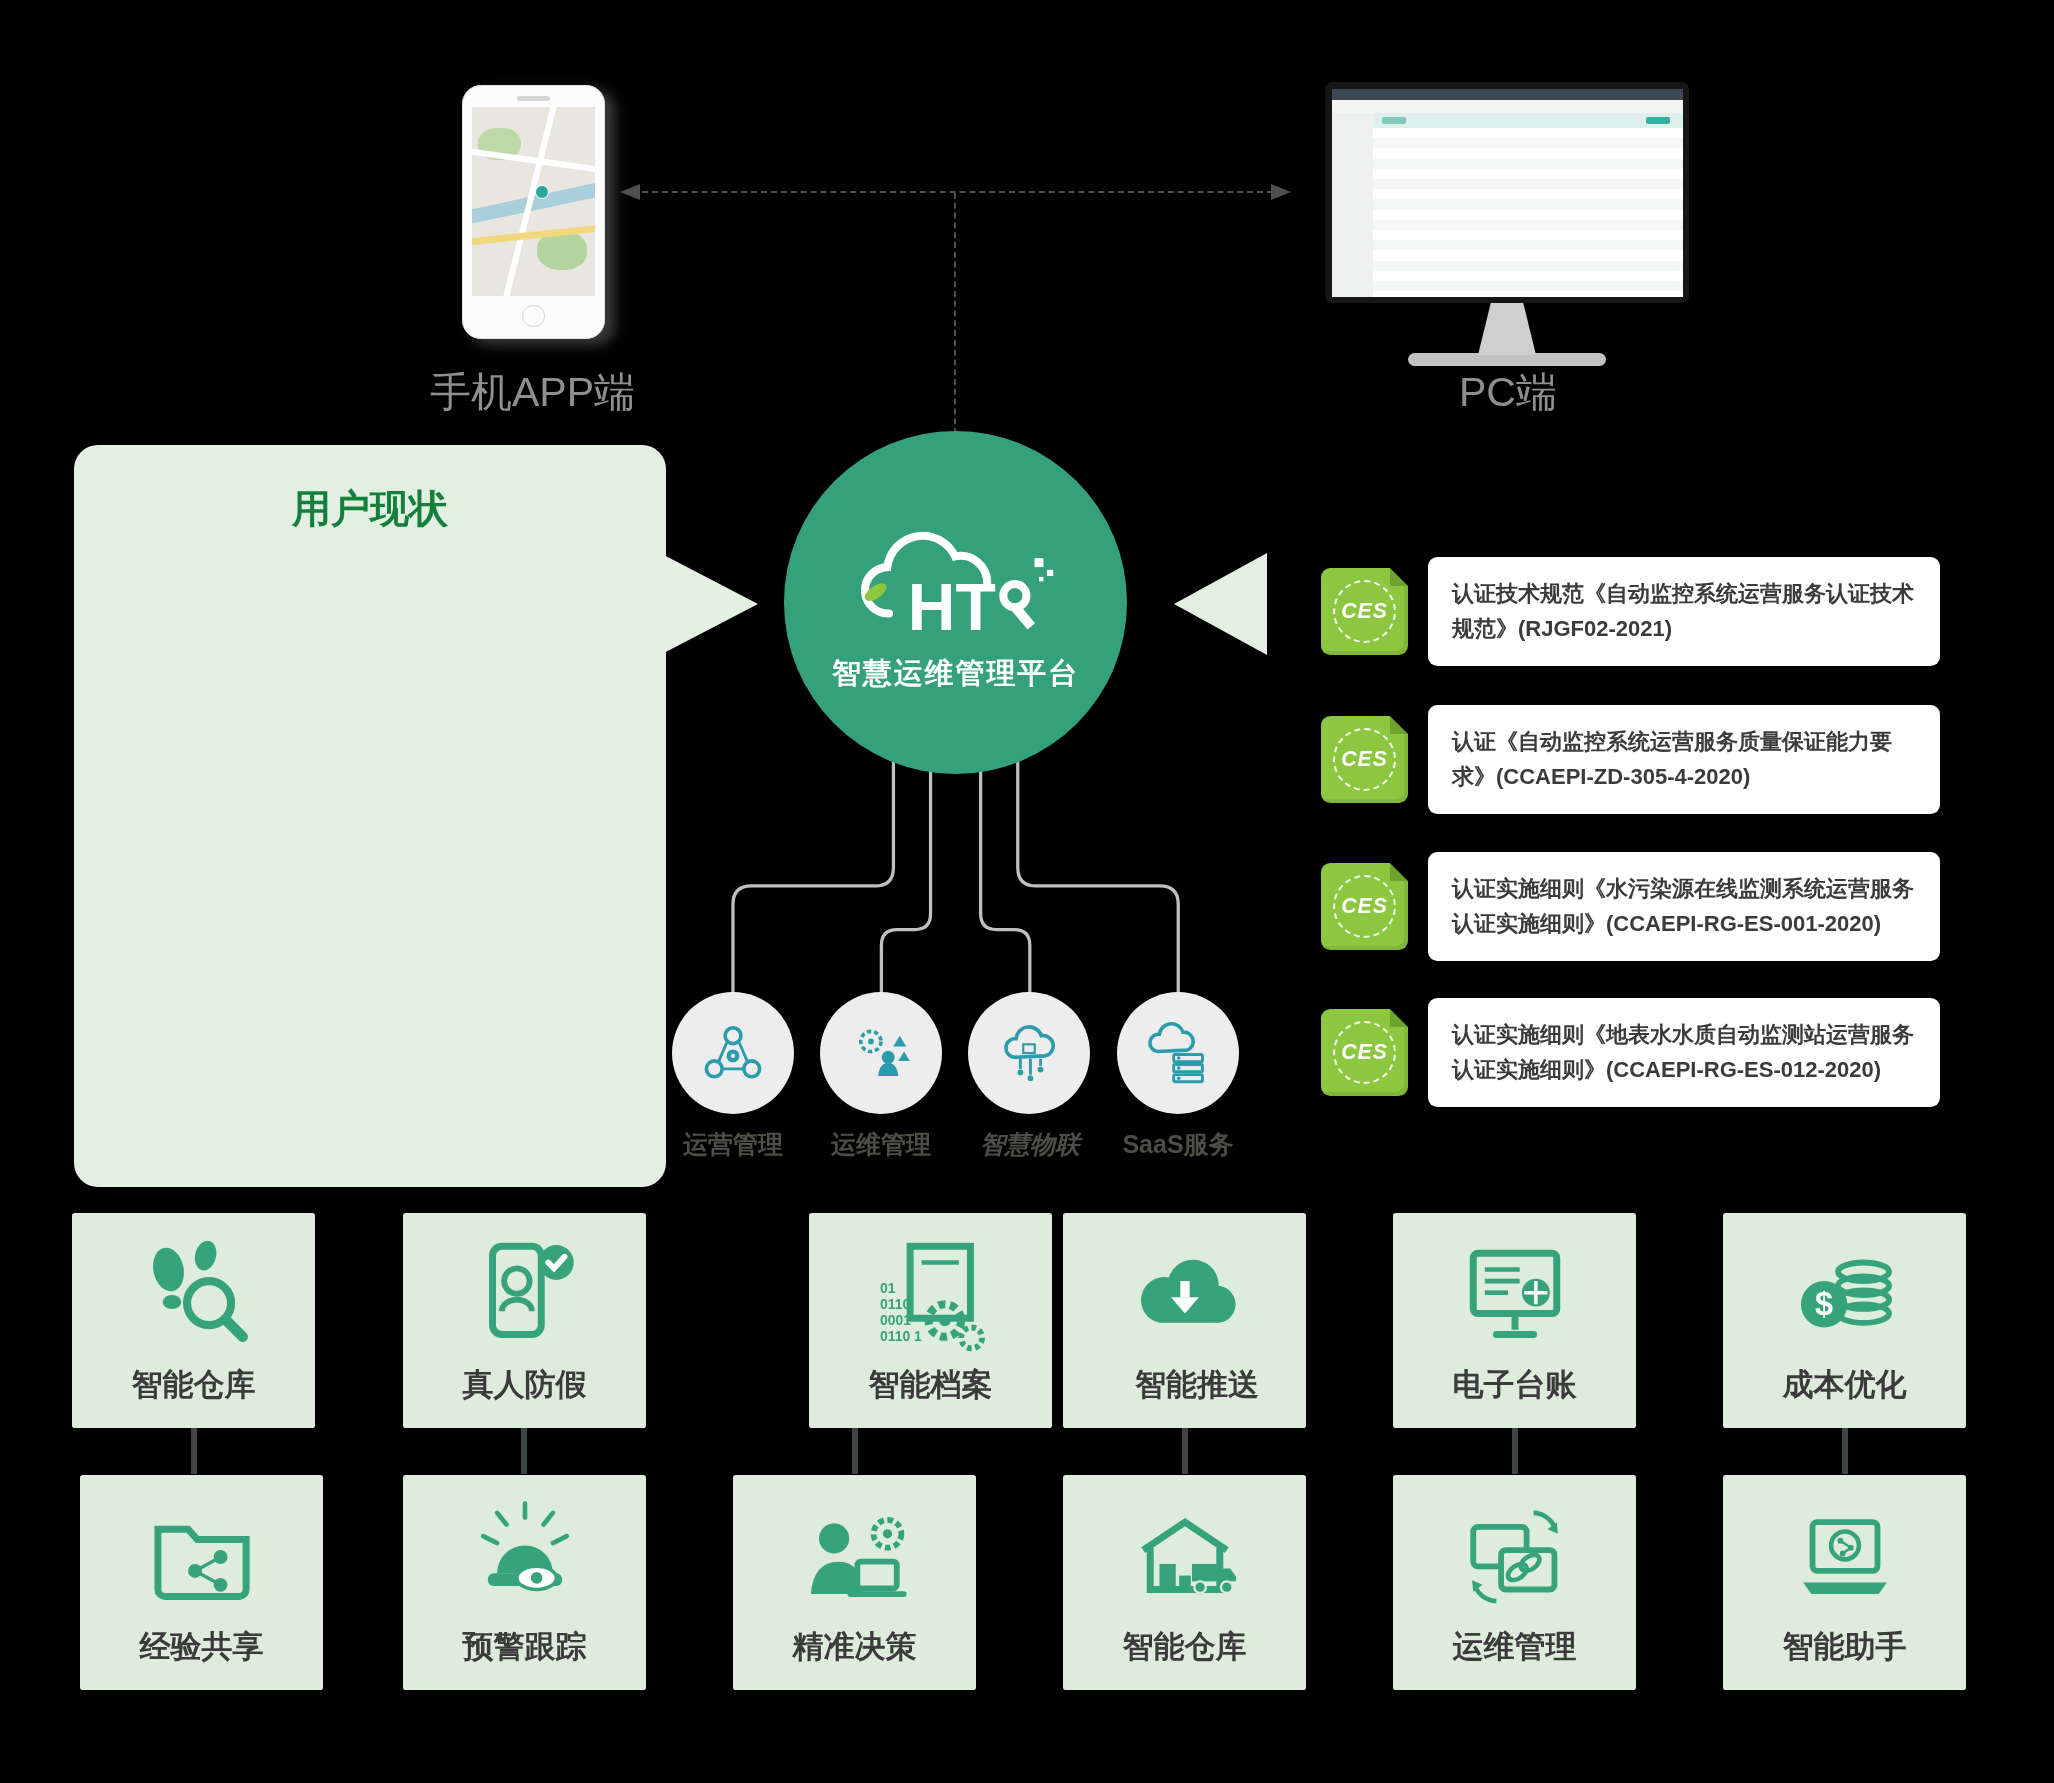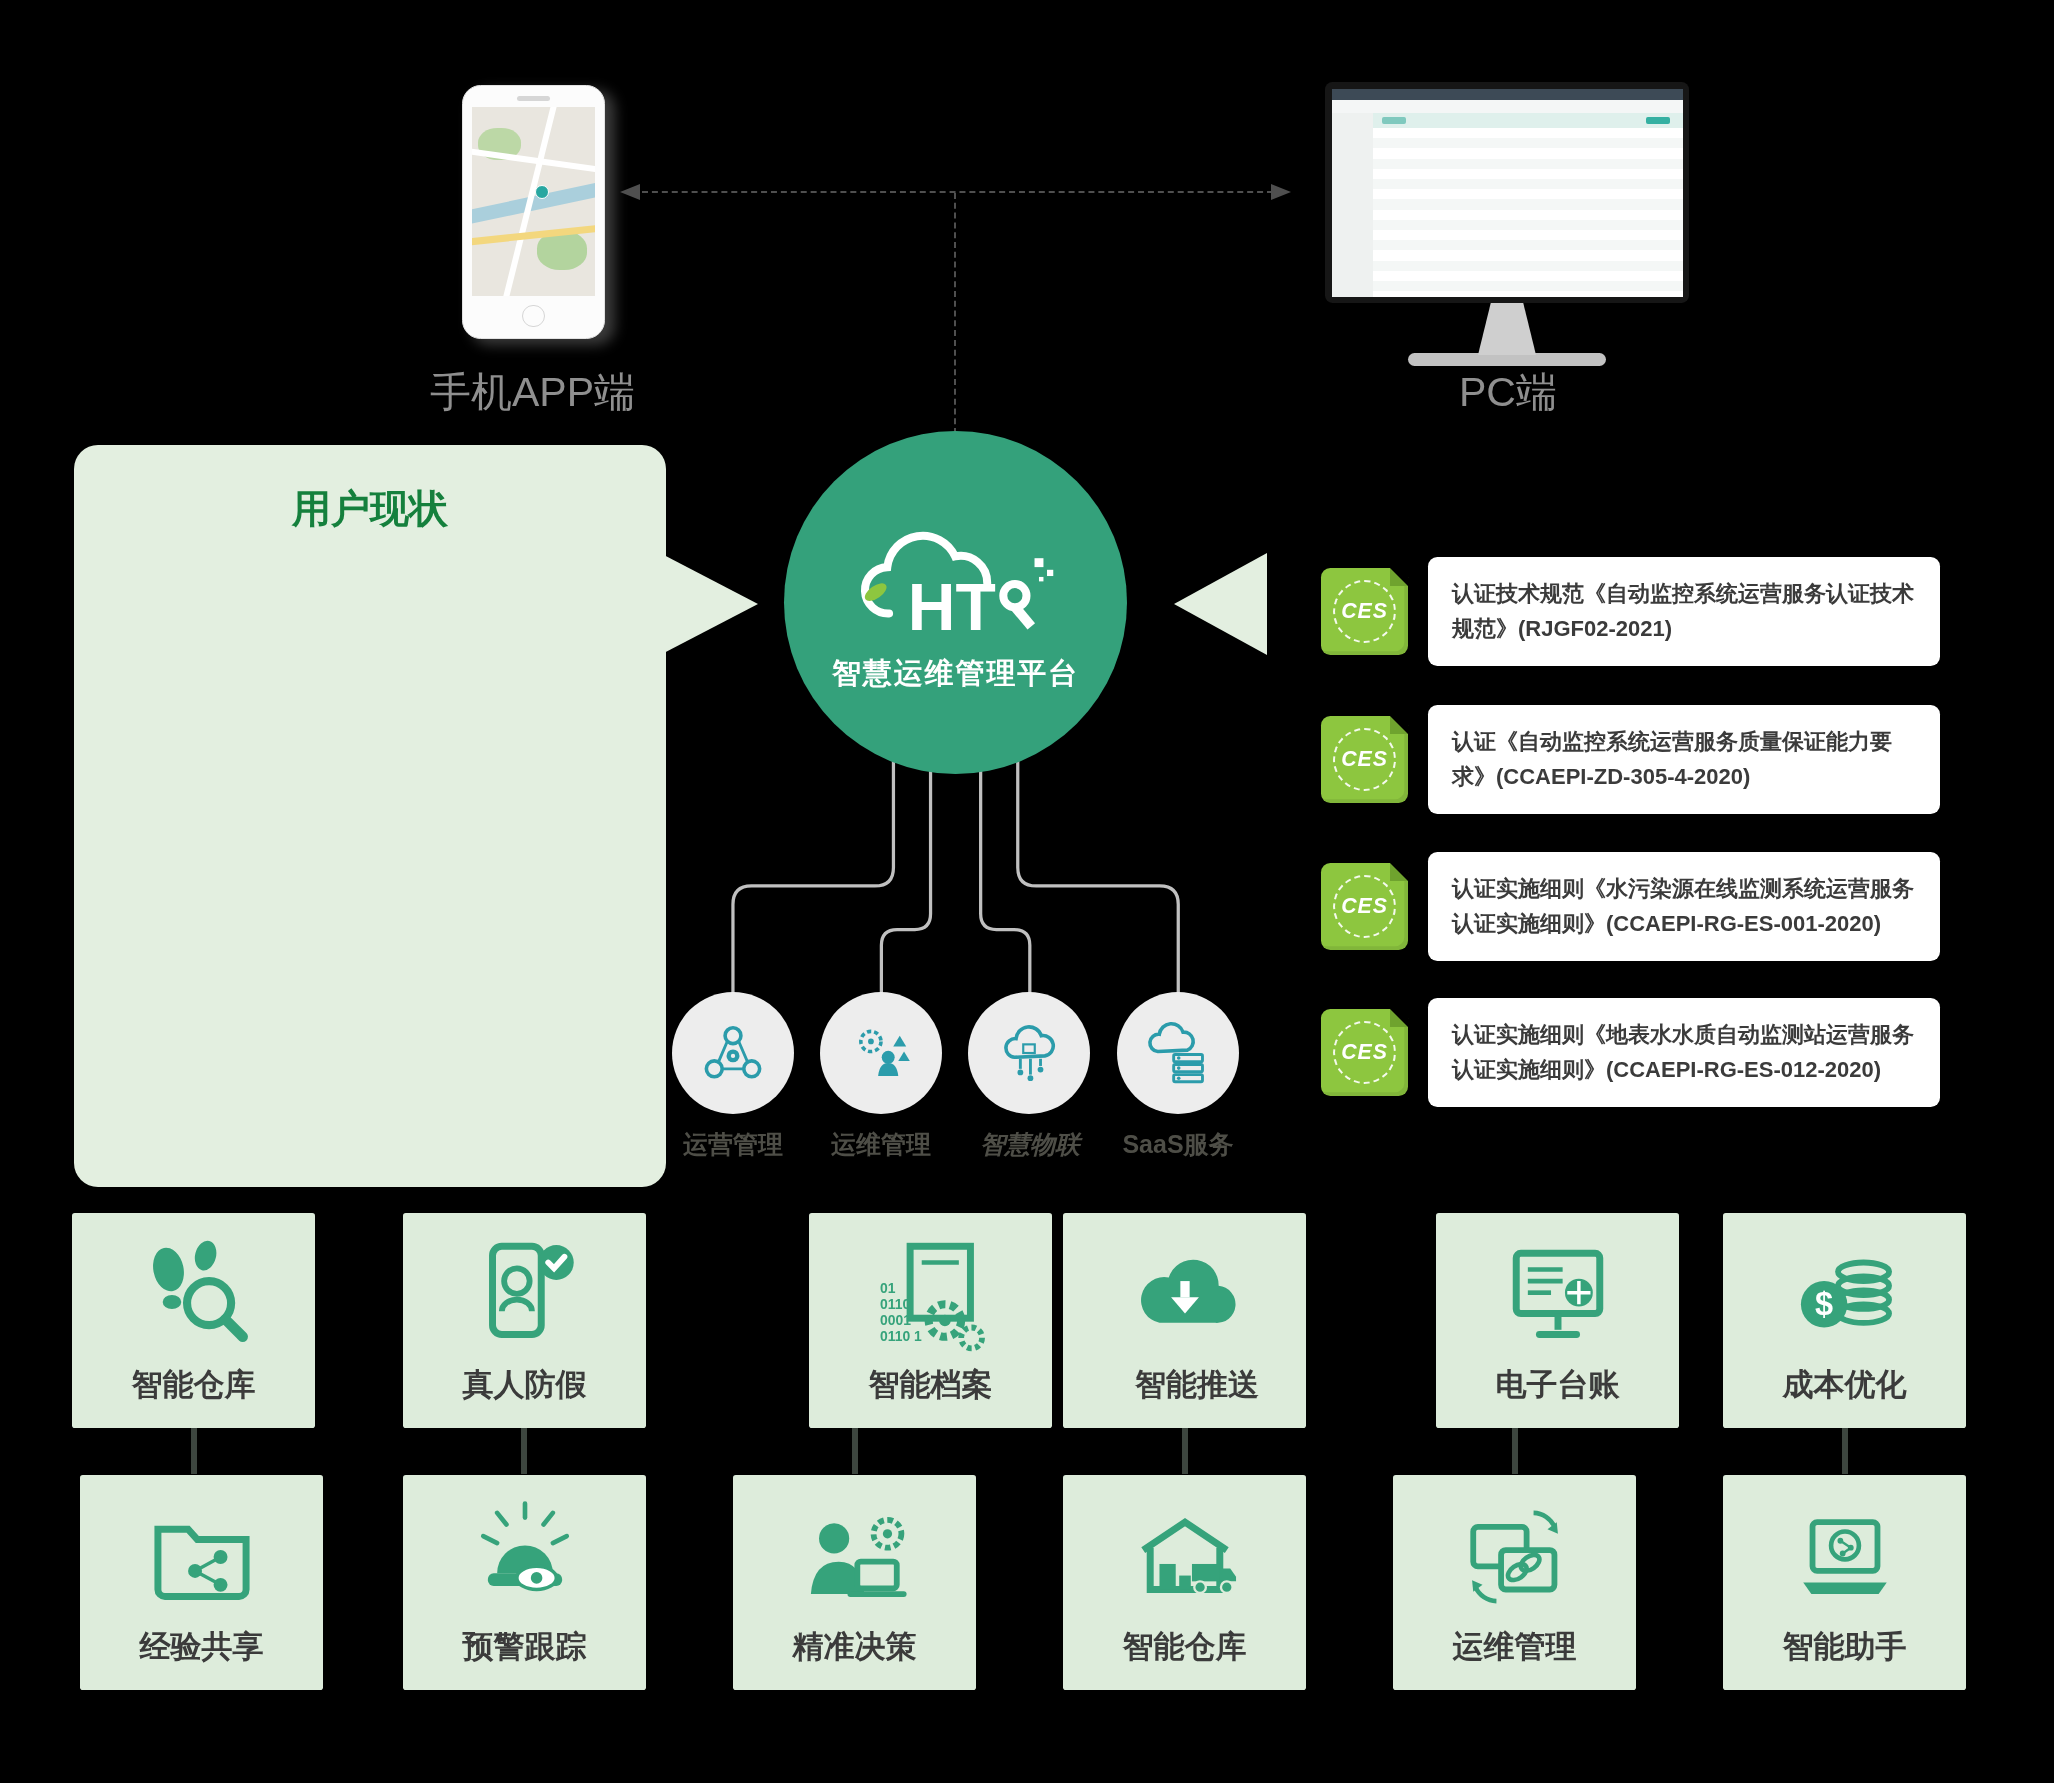--- a/index.html
+++ b/index.html
@@ -304,21 +304,21 @@
     <div class="flabel">智能档案</div>
   </div>
   <div class="fbox" style="left:1063px;top:1213px;padding-left:25px;">
     <svg class="ficon" width="116" height="116" viewBox="0 0 100 100">
       <path d="M28,74 L76,74 A16,16 0 0 0 79,42 A22,22 0 0 0 36,35 A17,17 0 0 0 28,74 Z" fill="#36a37b"></path>
       <rect x="46" y="38" width="8" height="14" fill="#fff"></rect>
       <path d="M38,52 h24 l-12,14 z" fill="#fff"></path>
     </svg>
     <div class="flabel">智能推送</div>
   </div>
-  <div class="fbox" style="left:1436px;top:1213px;">
+  <div class="fbox" style="left:1393px;top:1213px;">
     <svg class="ficon" width="116" height="116" viewBox="0 0 100 100">
       <rect x="14" y="14" width="72" height="52" rx="4" fill="none" stroke="#36a37b" stroke-width="6"></rect>
       <line x1="24" y1="28" x2="54" y2="28" stroke="#36a37b" stroke-width="4"></line>
       <line x1="24" y1="38" x2="54" y2="38" stroke="#36a37b" stroke-width="4"></line>
       <line x1="24" y1="48" x2="44" y2="48" stroke="#36a37b" stroke-width="4"></line>
       <circle cx="68" cy="48" r="12" fill="#36a37b"></circle>
       <path d="M68,38 v20 M58,48 h20" stroke="#fff" stroke-width="3"></path>
       <line x1="50" y1="66" x2="50" y2="80" stroke="#36a37b" stroke-width="6"></line>
       <line x1="34" y1="84" x2="66" y2="84" stroke="#36a37b" stroke-width="6" stroke-linecap="round"></line>
     </svg>

